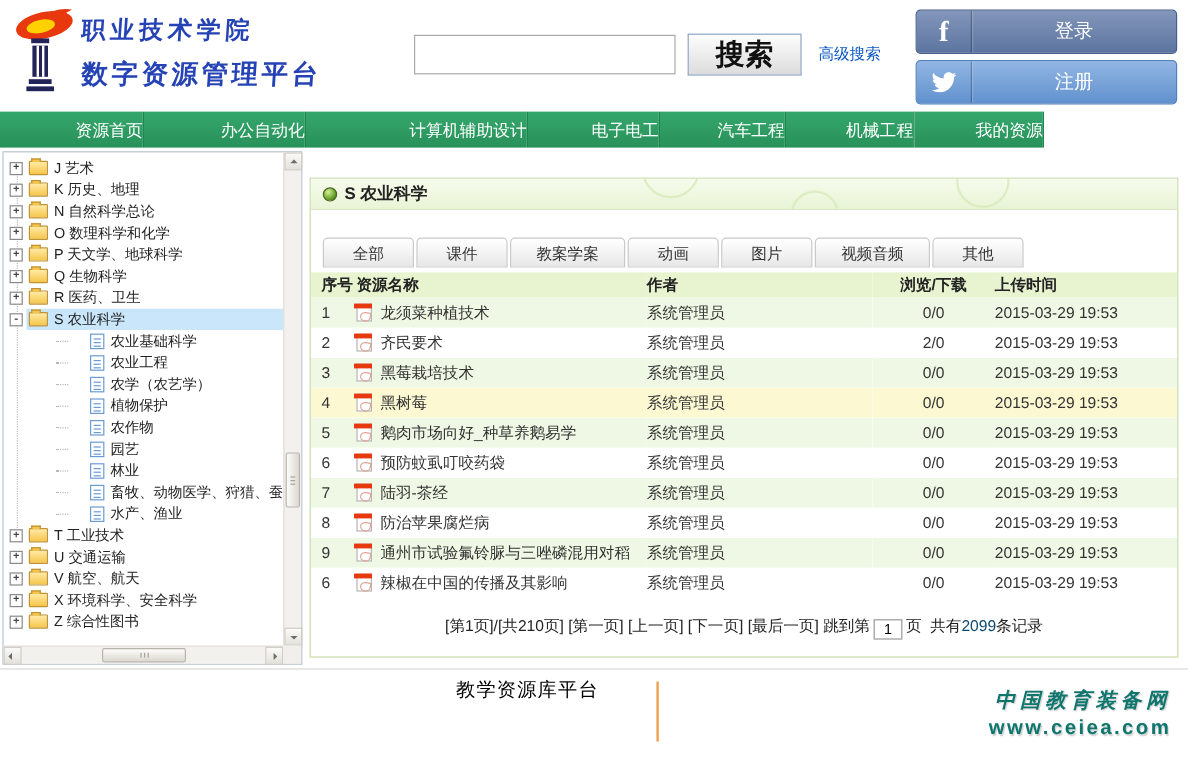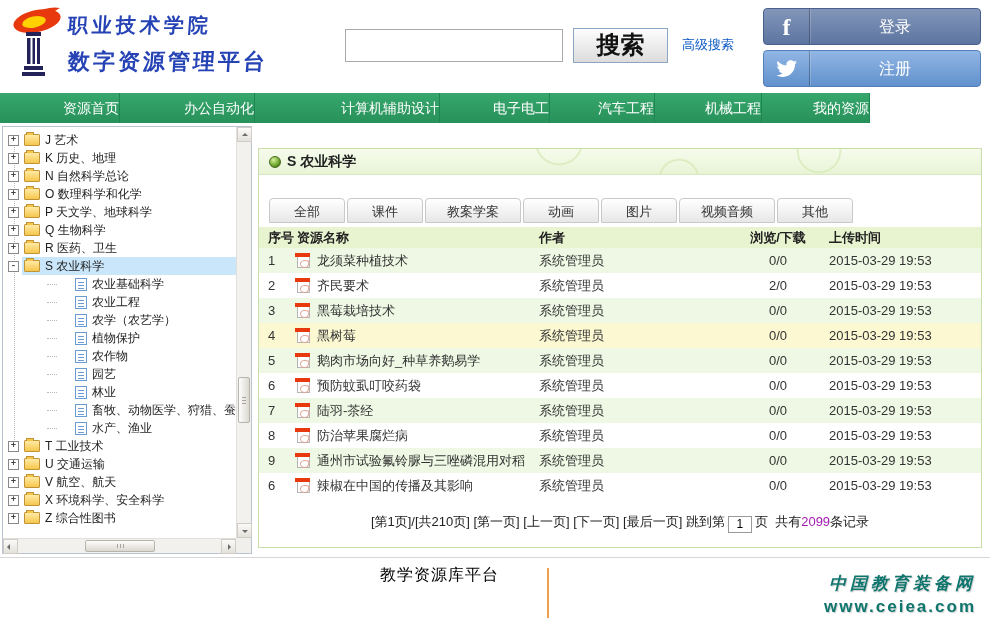--- a/index.html
+++ b/index.html
@@ -94,21 +94,21 @@
   .res-table tbody tr:nth-child(odd) { background:#eff8e4; }
   .res-table tbody tr.highlight { background:#fbf8d2; }
   .res-name-link { cursor:pointer; }
   .pdf-icon { display:inline-block; width:13px; height:15px; background:#fff; border:1px solid #b5b5b5; position:relative; vertical-align:-3px; margin-right:7px; }
   .pdf-icon::before { content:""; position:absolute; left:-3px; top:-1px; width:15px; height:4px; background:#e8380d; }
   .pdf-icon::after { content:""; position:absolute; left:2px; top:6px; width:7px; height:6px; border:1px solid #e0a598; border-radius:60% 0 60% 60%; transform:rotate(10deg); }
 
   .pagination { text-align:center; margin-top:15px; font-size:13px; color:#222; }
   .pagination .pg-link { cursor:pointer; }
   .pagination .jump-input { width:24px; height:17px; border:1px solid #999; font-size:12px; text-align:center; vertical-align:-2px; margin:0 3px; padding:0; }
-  .pagination .count { color:#a21caf; }
+  .pagination .count { color:#0c4a6e; }
 
   
   .footer { position:absolute; left:0; top:557px; width:990px; height:74px; background:#fff; border-top:1px solid #d7d7d7; }
   .f-title { position:absolute; left:380px; top:7px; font-size:16px; color:#000000; letter-spacing:1px; }
   .f-divider { position:absolute; left:547px; top:10px; width:2px; height:50px; background:#f0a14e; }
   .f-info { position:absolute; left:560px; top:8px; font-size:12px; color:#555; line-height:19px; }
   .f-info .ver { color:#e8820c; }
   .watermark { position:absolute; right:14px; top:14px; text-align:right; color:#0f766e; text-shadow:1px 1px 1px #cfcfcf; user-select:none; }
   .watermark .w1 { font-size:17px; font-weight:bold; font-style:italic; letter-spacing:4px; font-family:"Liberation Serif", serif; }
   .watermark .w2 { font-size:17px; font-weight:bold; letter-spacing:2px; margin-top:2px; }

